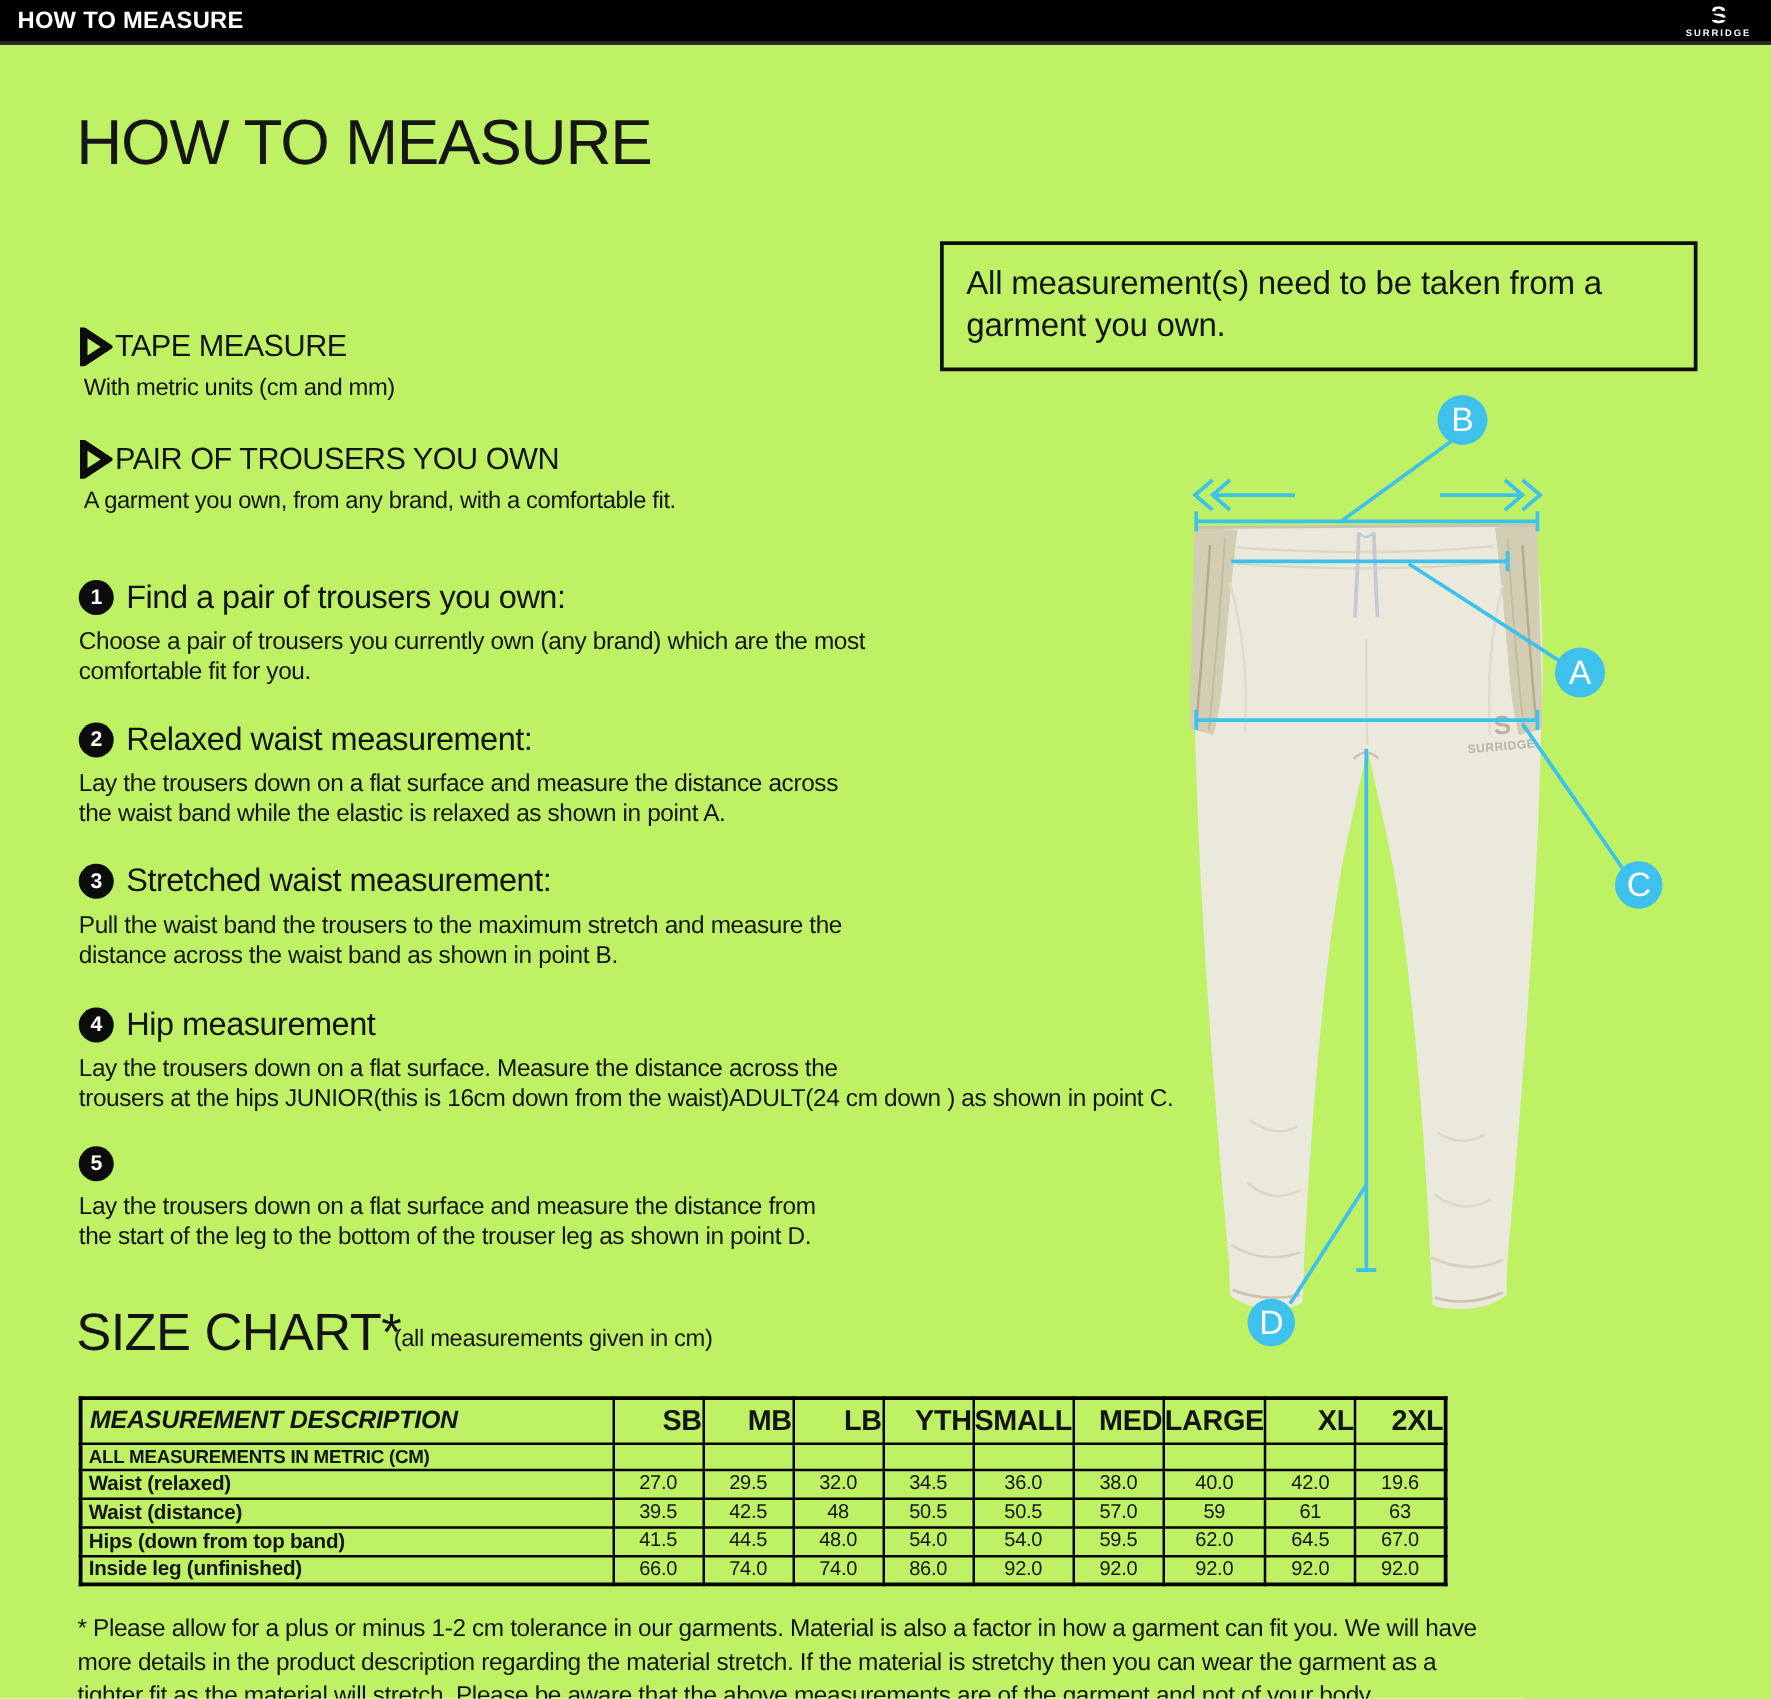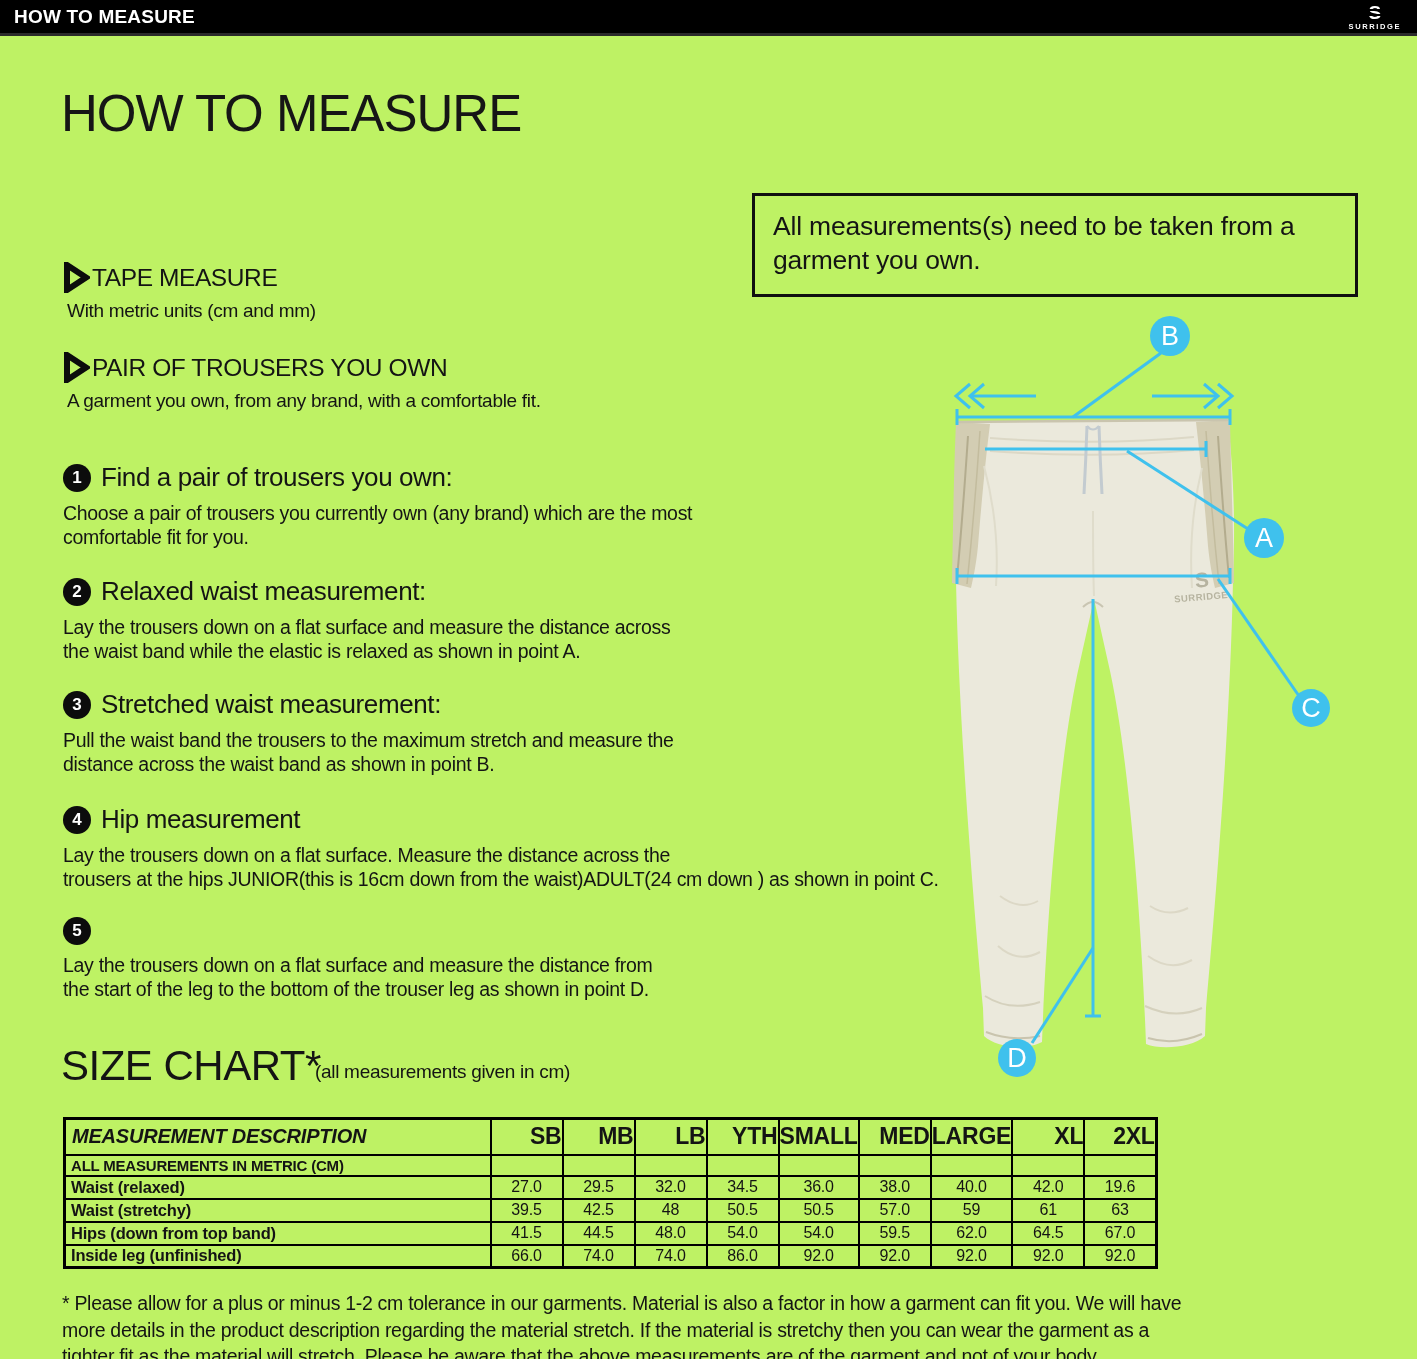--- a/index.html
+++ b/index.html
@@ -100,21 +100,21 @@
     <div class="need-head">
       <svg class="tri-icon" viewBox="0 0 27 31">
         <path d="M4,3 L23,15.5 L4,28 Z" fill="none" stroke="#0c0c0c" stroke-width="6" stroke-linejoin="miter"></path>
       </svg>
       <span class="need-label">PAIR OF TROUSERS YOU OWN</span>
     </div>
     <div class="need-sub">A garment you own, from any brand, with a comfortable fit.</div>
   </div>
 
   <div class="callout">
-    <span>All measurements(s) need to be taken from a garment you own.</span>
+    <span>All measurement(s) need to be taken from a garment you own.</span>
   </div>
 
   <div class="step s1">
     <div class="step-head">
       <span class="step-num">1</span>
       <span class="step-title">Find a pair of trousers you own:</span>
     </div>
     <div class="step-body">Choose a pair of trousers you currently own (any brand) which are the most
 comfortable fit for you.</div>
   </div>
@@ -293,21 +293,21 @@
       <td class="val">29.5</td>
       <td class="val">32.0</td>
       <td class="val">34.5</td>
       <td class="val">36.0</td>
       <td class="val">38.0</td>
       <td class="val">40.0</td>
       <td class="val">42.0</td>
       <td class="val">19.6</td>
     </tr>
     <tr>
-      <td class="rowlabel">Waist (stretchy)</td>
+      <td class="rowlabel">Waist (distance)</td>
       <td class="val">39.5</td>
       <td class="val">42.5</td>
       <td class="val">48</td>
       <td class="val">50.5</td>
       <td class="val">50.5</td>
       <td class="val">57.0</td>
       <td class="val">59</td>
       <td class="val">61</td>
       <td class="val">63</td>
     </tr>

